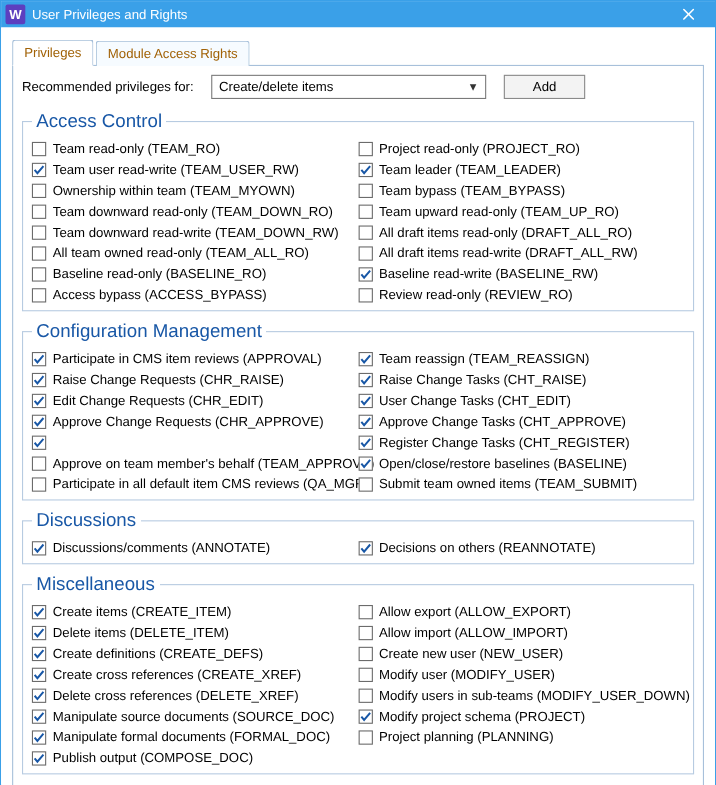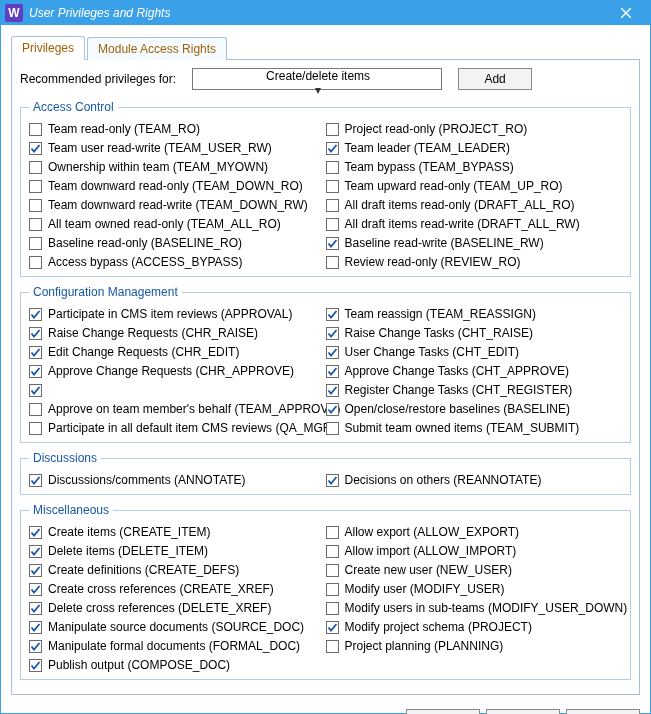--- a/index.html
+++ b/index.html
@@ -30,21 +30,21 @@
     background: #5d3fbf;
     color: #fff;
     display: flex;
     align-items: center;
     justify-content: center;
     font-weight: bold;
     font-size: 12px;
     margin-right: 6px;
     border-radius: 2px;
   }
-  .titlebar .title { flex: 1; font-size: 12px; font-style: italic; }
+  .titlebar .title { flex: 1; font-size: 12px; }
   .titlebar .close {
     width: 36px; height: 24px;
     display: flex; align-items: center; justify-content: center;
     cursor: default;
   }
   .titlebar .close svg { width: 10px; height: 10px; }
   .client {
     flex: 1;
     background: #fff;
     padding: 10px 10px 6px 10px;
@@ -88,21 +88,20 @@
   }
   .row-rec label { white-space: nowrap; }
   .combo {
     display: flex;
     align-items: center;
     border: 1px solid #7a7a7a;
     height: 22px;
     width: 250px;
     background: #fff;
     padding: 0 4px 0 6px;
-    flex-direction: column;
   }
   .combo span.text { flex: 1; }
   .combo .arrow { width: 14px; text-align: center; color: #333; }
   .btn {
     border: 1px solid #8a8a8a;
     background: #f3f3f3;
     height: 22px;
     min-width: 74px;
     padding: 0 14px;
     display: inline-flex;
@@ -111,21 +110,21 @@
     cursor: default;
   }
   fieldset {
     border: 1px solid #b7cbe1;
     margin: 0 0 8px 0;
     padding: 6px 8px 4px 8px;
   }
   legend {
     color: #1857a6;
     padding: 0 4px;
-    font-size: 12px;
+    font-size: 17px;
   }
   .cols {
     display: flex;
   }
   .col {
     flex: 1;
     min-width: 0;
   }
   .chk {
     display: flex;

